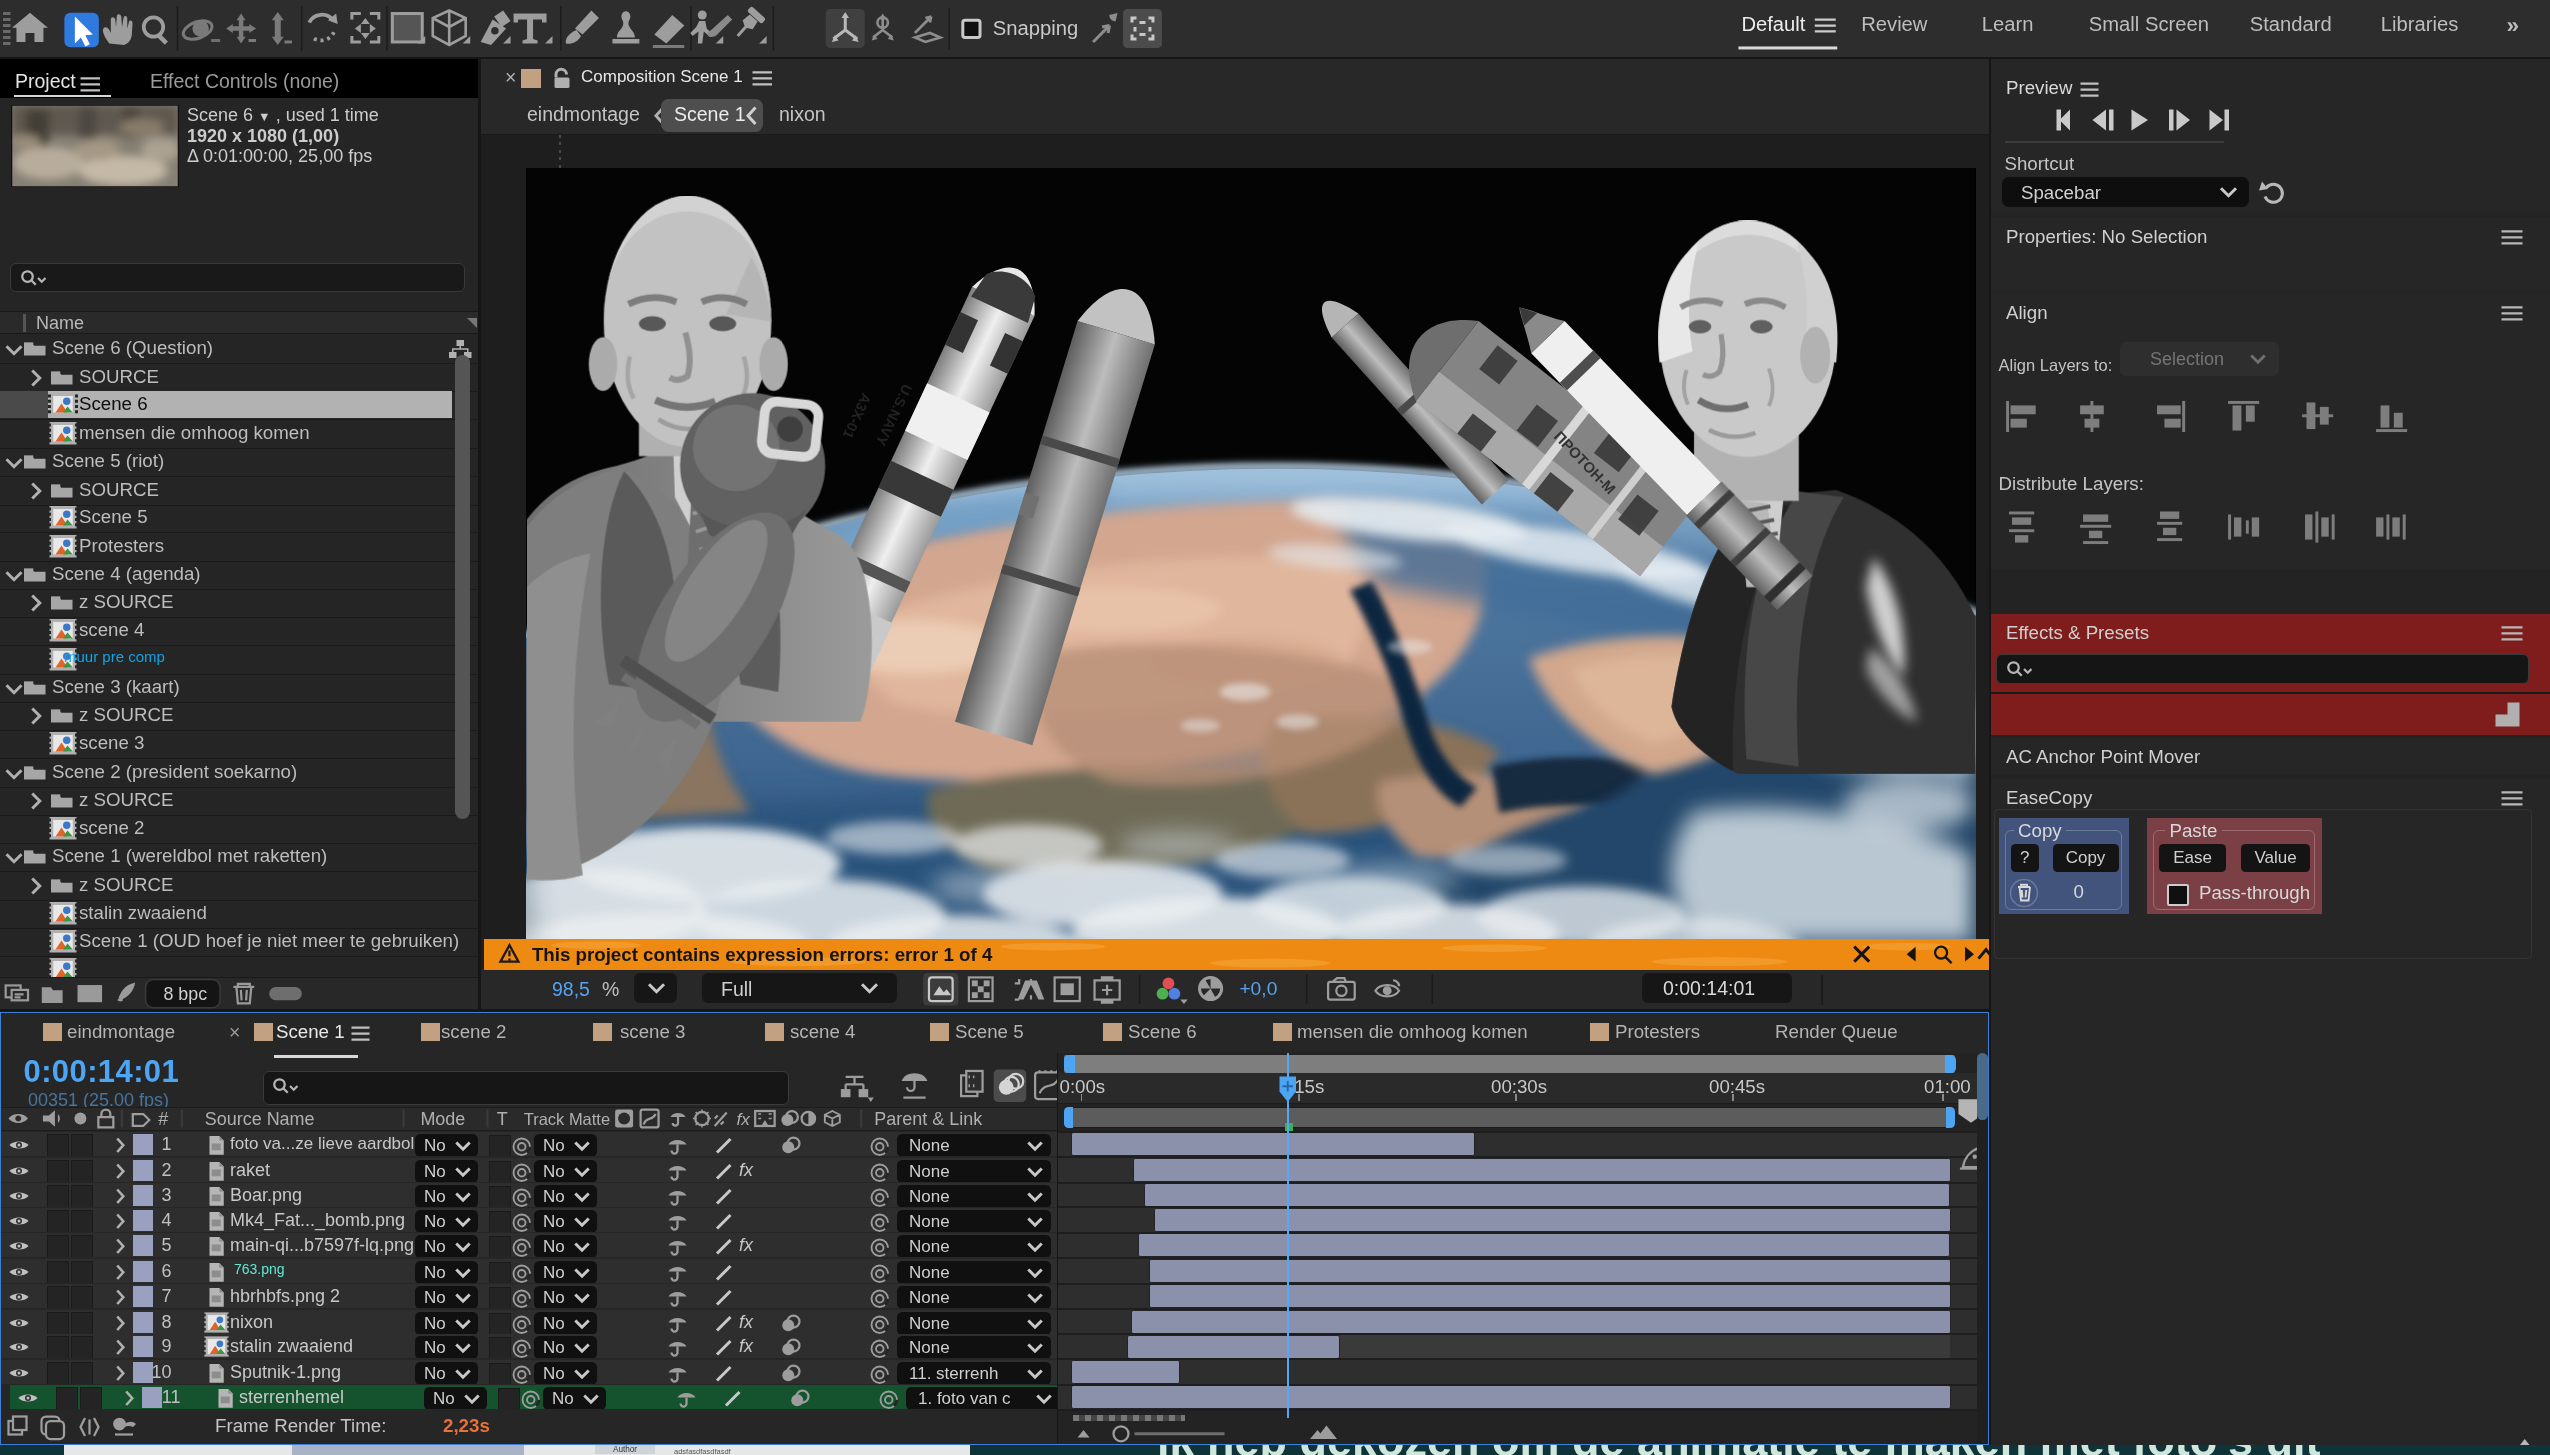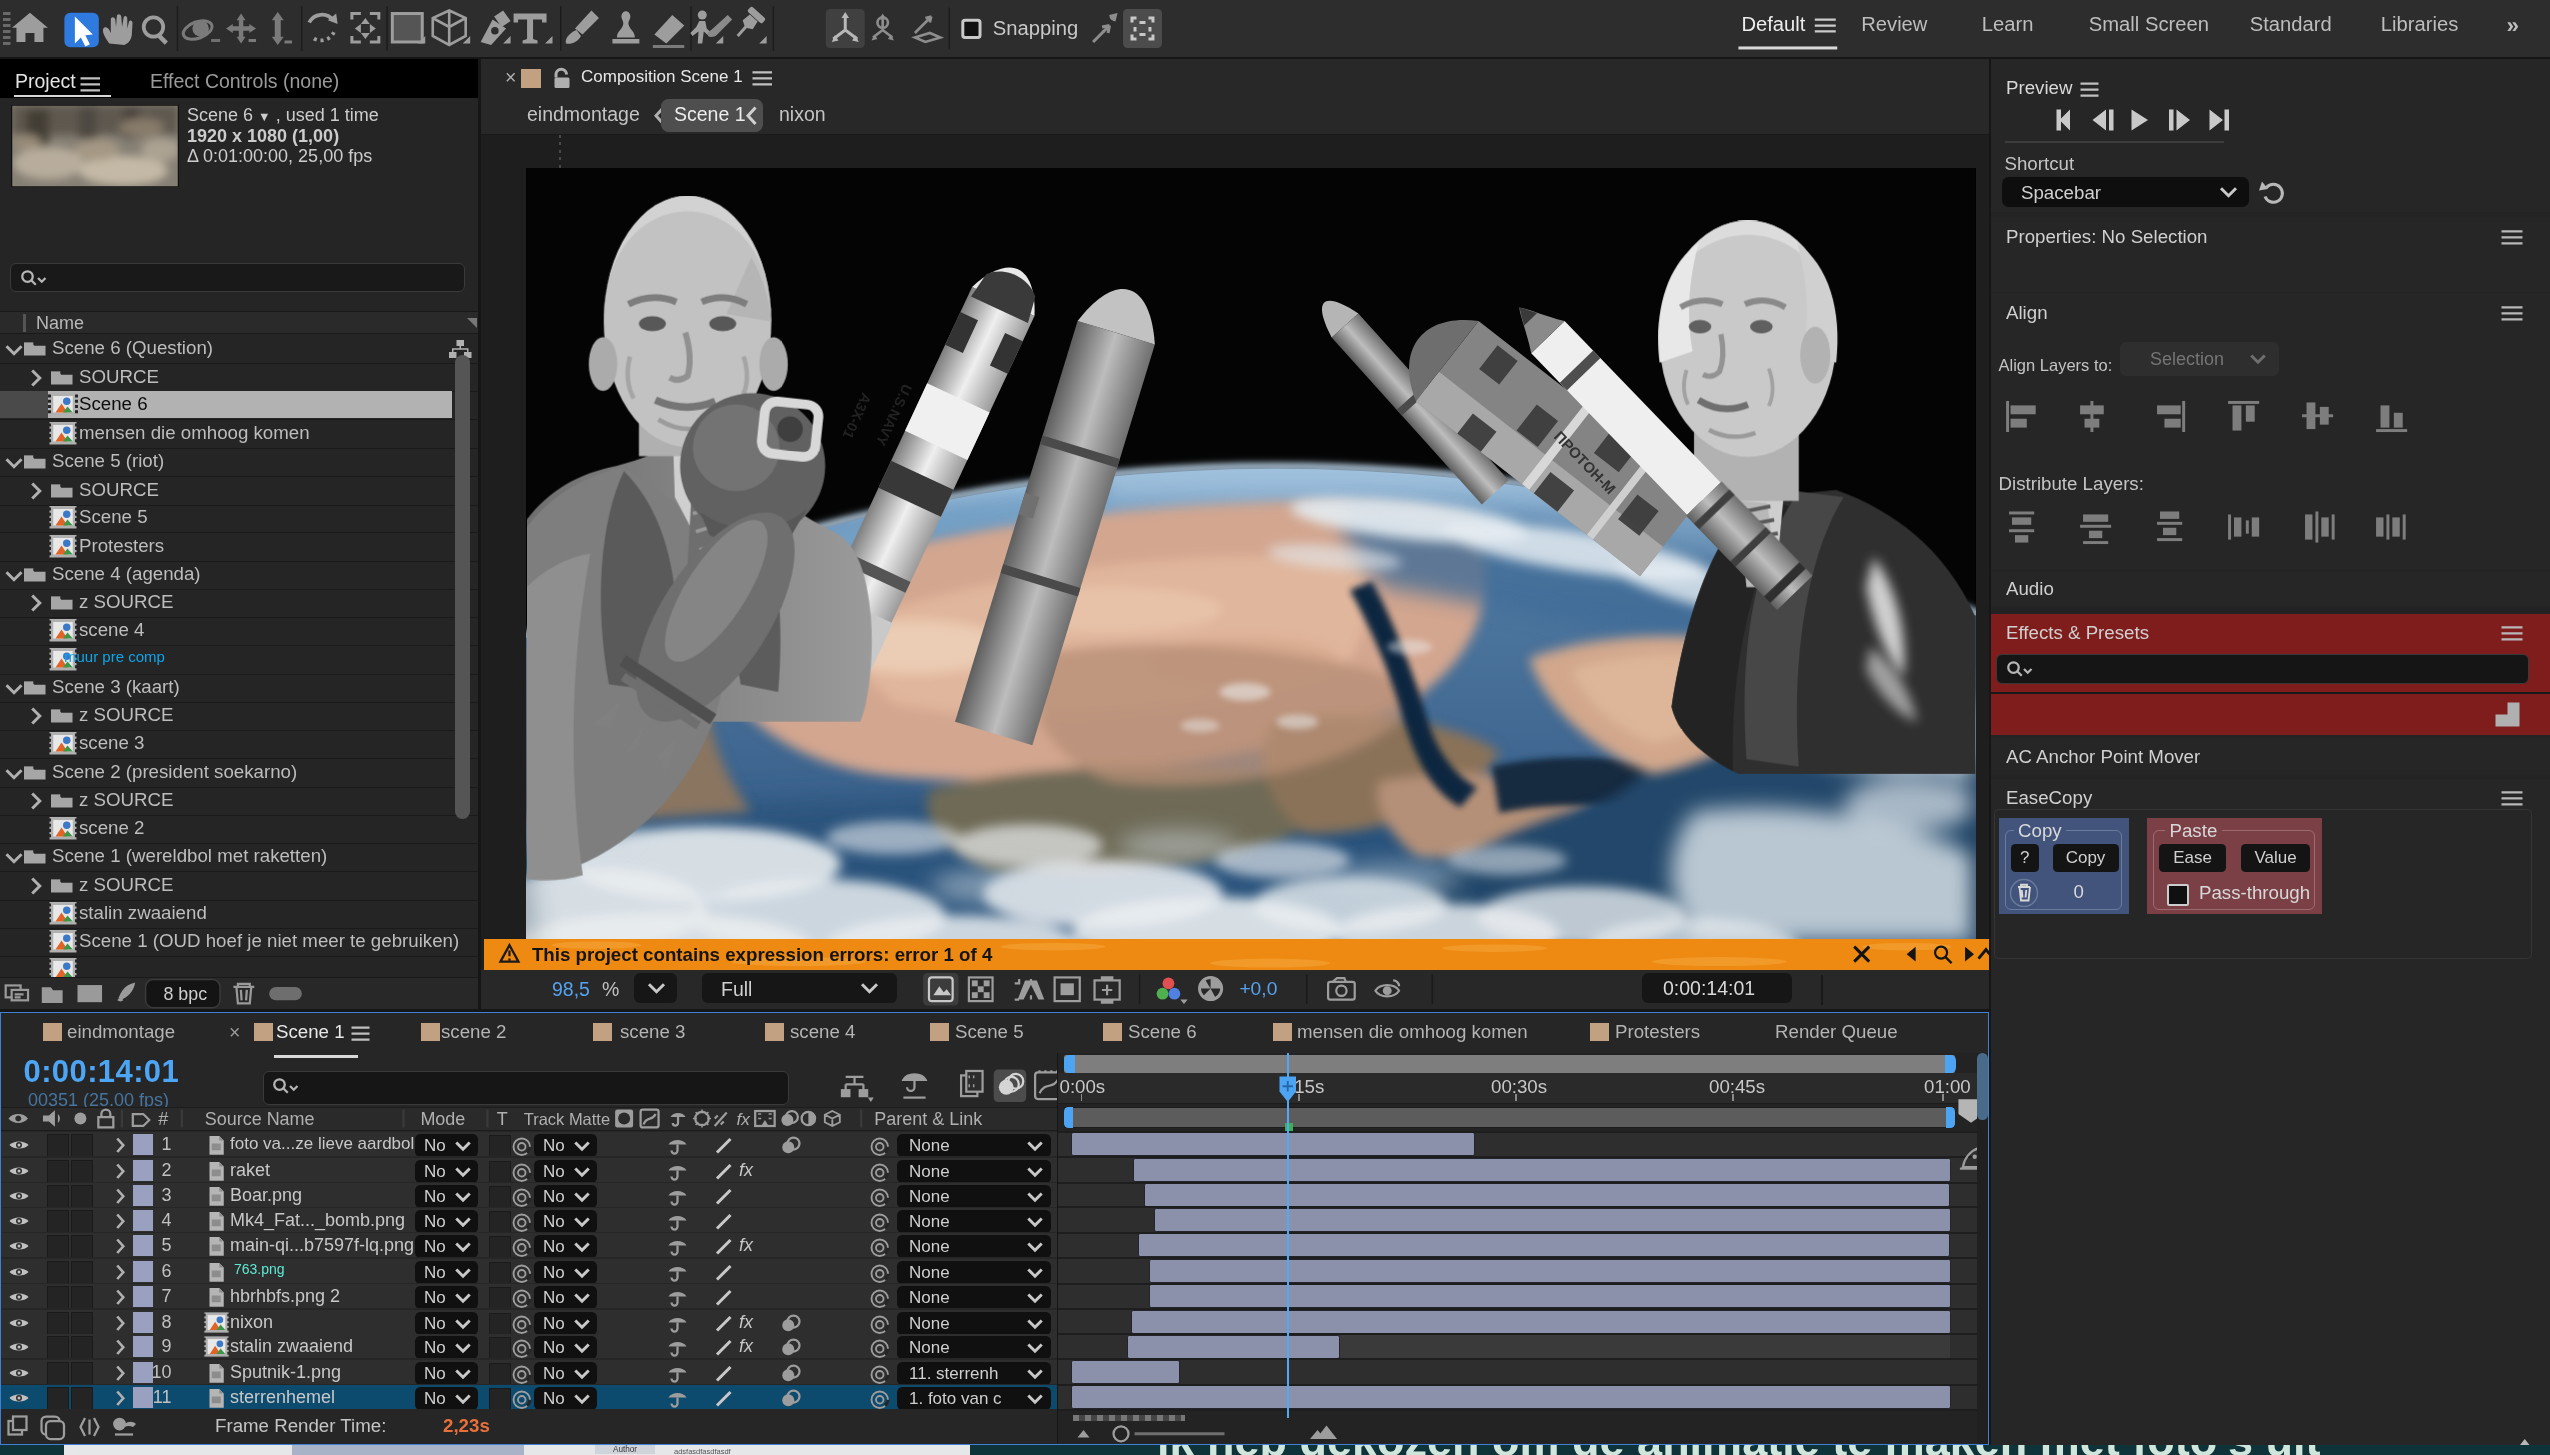--- a/index.html
+++ b/index.html
@@ -1129,23 +1129,20 @@
         <g transform="translate(500,0)">
               <rect x="2" y="10" width="10" height="26"></rect>
               <rect x="16" y="6" width="4" height="34"></rect>
               <rect x="24" y="10" width="10" height="26"></rect>
               <rect x="38" y="6" width="4" height="34"></rect>
             </g>
       </g>
     </svg>
   </div>
 
-  <div class="abs" style="left:0;top:513px;width:559px;height:34px;background:#262626;">
-    <div class="abs" style="left:15px;top:6px;font-size:18.7px;color:#d0d0d0;">Audio</div>
-  </div>
 
   <div class="abs" style="left:0;top:555px;width:559px;height:121px;background:#7f1d1d;">
     <div class="abs" style="left:15px;top:7.5px;font-size:18.7px;color:#d0d0d0;">Effects &amp; Presets</div>
     <svg class="abs" style="left:509px;top:10.5px;" width="27" height="18" viewBox="0 0 36 24">
           <g stroke="#b8b8b8" stroke-width="3">
             <path d="M2 3 l28 0 M2 11 l28 0 M2 19 l28 0"></path>
           </g>
         </svg>
     <div class="abs" style="left:4.5px;top:40px;width:533px;height:30px;background:#151515;border:1.5px solid #3a3a3a;border-radius:6px;box-sizing:border-box;">
       <svg class="abs" style="left:9px;top:5.2px;" width="30" height="19.5" viewBox="0 0 40 26">
@@ -1927,21 +1924,21 @@
             <circle cx="13" cy="13" r="5" fill="none" stroke="#9d9d9d" stroke-width="2.5"></circle>
             <path d="M24 13 a11 11 0 0 1 -4 8" stroke="#262626" stroke-width="4" fill="none"></path>
           </svg>
           <div class="abs" style="left:896px;top:2.2px;width:154px;height:22.5px;background:#101010;border-radius:5.2px;">
             <div class="abs" style="left:12px;top:1.5px;font-size:17px;color:#cfcfcf;white-space:nowrap;">11. sterrenh</div>
             <svg class="abs" style="left:129px;top:6.7px;" width="18" height="11.2" viewBox="0 0 24 15">
               <path d="M3 2 l9 9 9 -9" fill="none" stroke="#c8c8c8" stroke-width="4"></path>
             </svg>
           </div>
         </div>
-        <div class="abs" style="left:0;top:372px;width:1056px;height:24px;background:#0c4a6e;overflow:hidden;">
+        <div class="abs" style="left:9px;top:372px;width:1056px;height:24px;background:#14532d;overflow:hidden;">
           <svg class="abs" style="left:6px;top:6.7px;" width="24" height="12" viewBox="0 0 40 20">
             <path d="M4 10 C11 2 29 2 36 10 C29 18 11 18 4 10 Z" fill="#c0c0c0"></path>
             <circle cx="20" cy="10" r="5" fill="#2c2c2c"></circle>
             <circle cx="20" cy="10" r="2.5" fill="#c0c0c0"></circle>
           </svg>
           <div class="abs" style="left:46px;top:2.2px;width:19.5px;height:21px;background:#242424;border:0.7px solid #1a1a1a;"></div>
           <div class="abs" style="left:70px;top:2.2px;width:19.5px;height:21px;background:#242424;border:0.7px solid #1a1a1a;"></div>
           <svg class="abs" style="left:114px;top:5.2px;" width="10.5" height="16.5" viewBox="0 0 14 22">
             <path d="M3 2 l8 9 -8 9" fill="none" stroke="#b0b0b0" stroke-width="3.5"></path>
           </svg>

